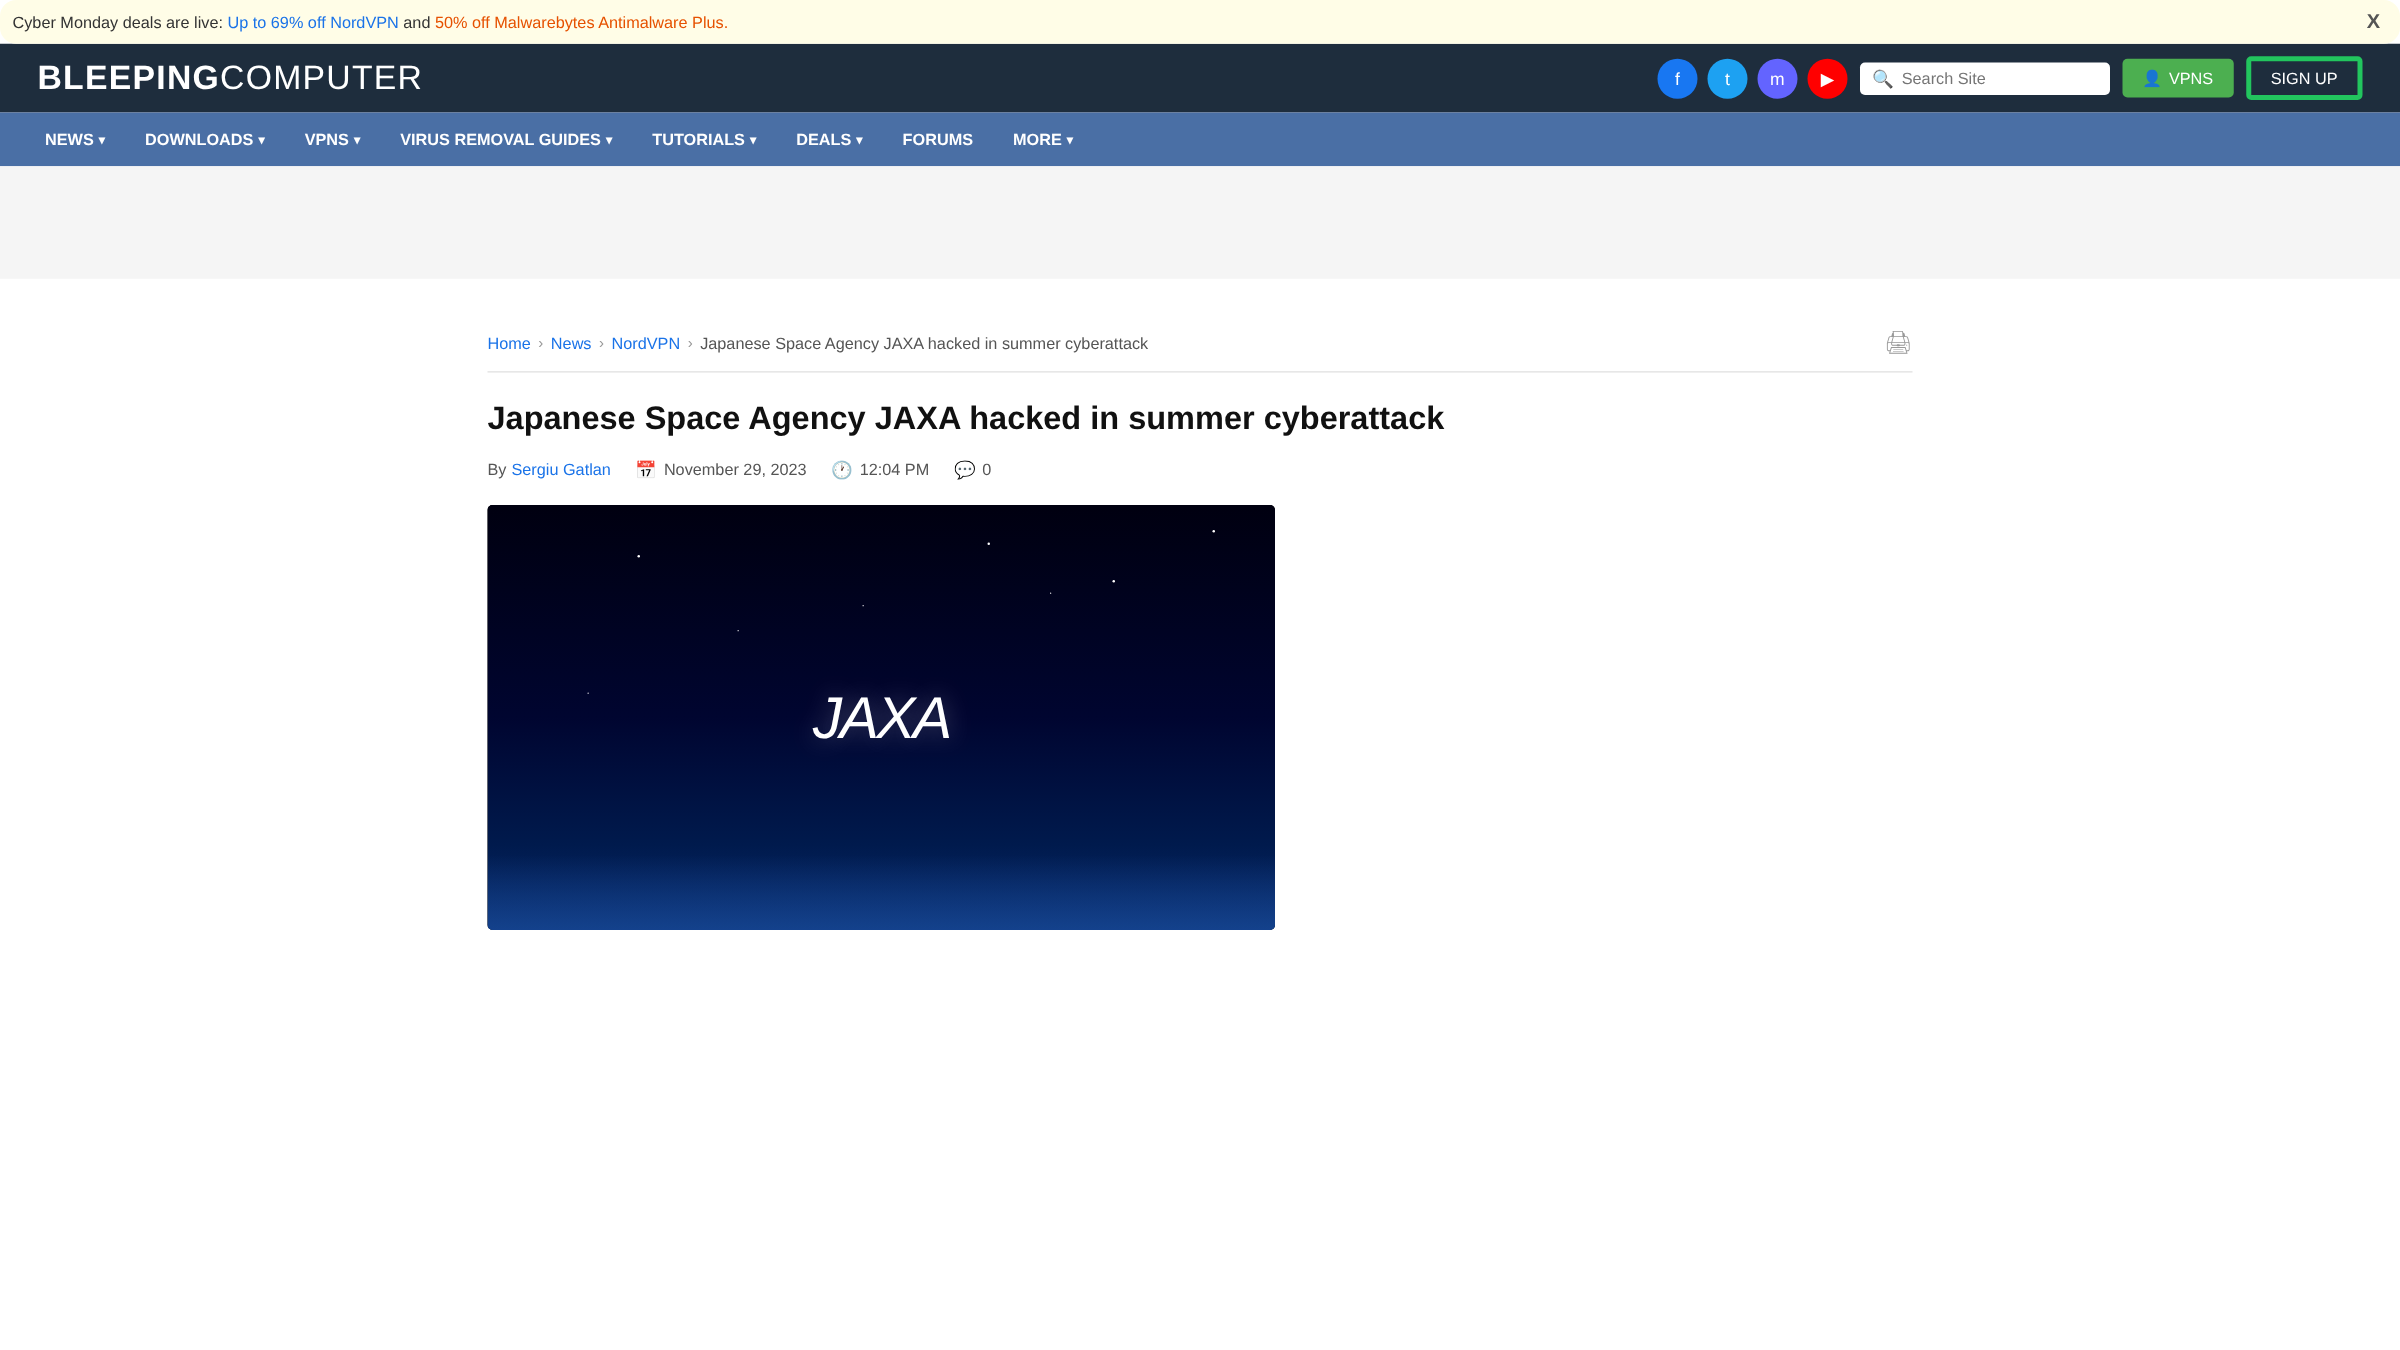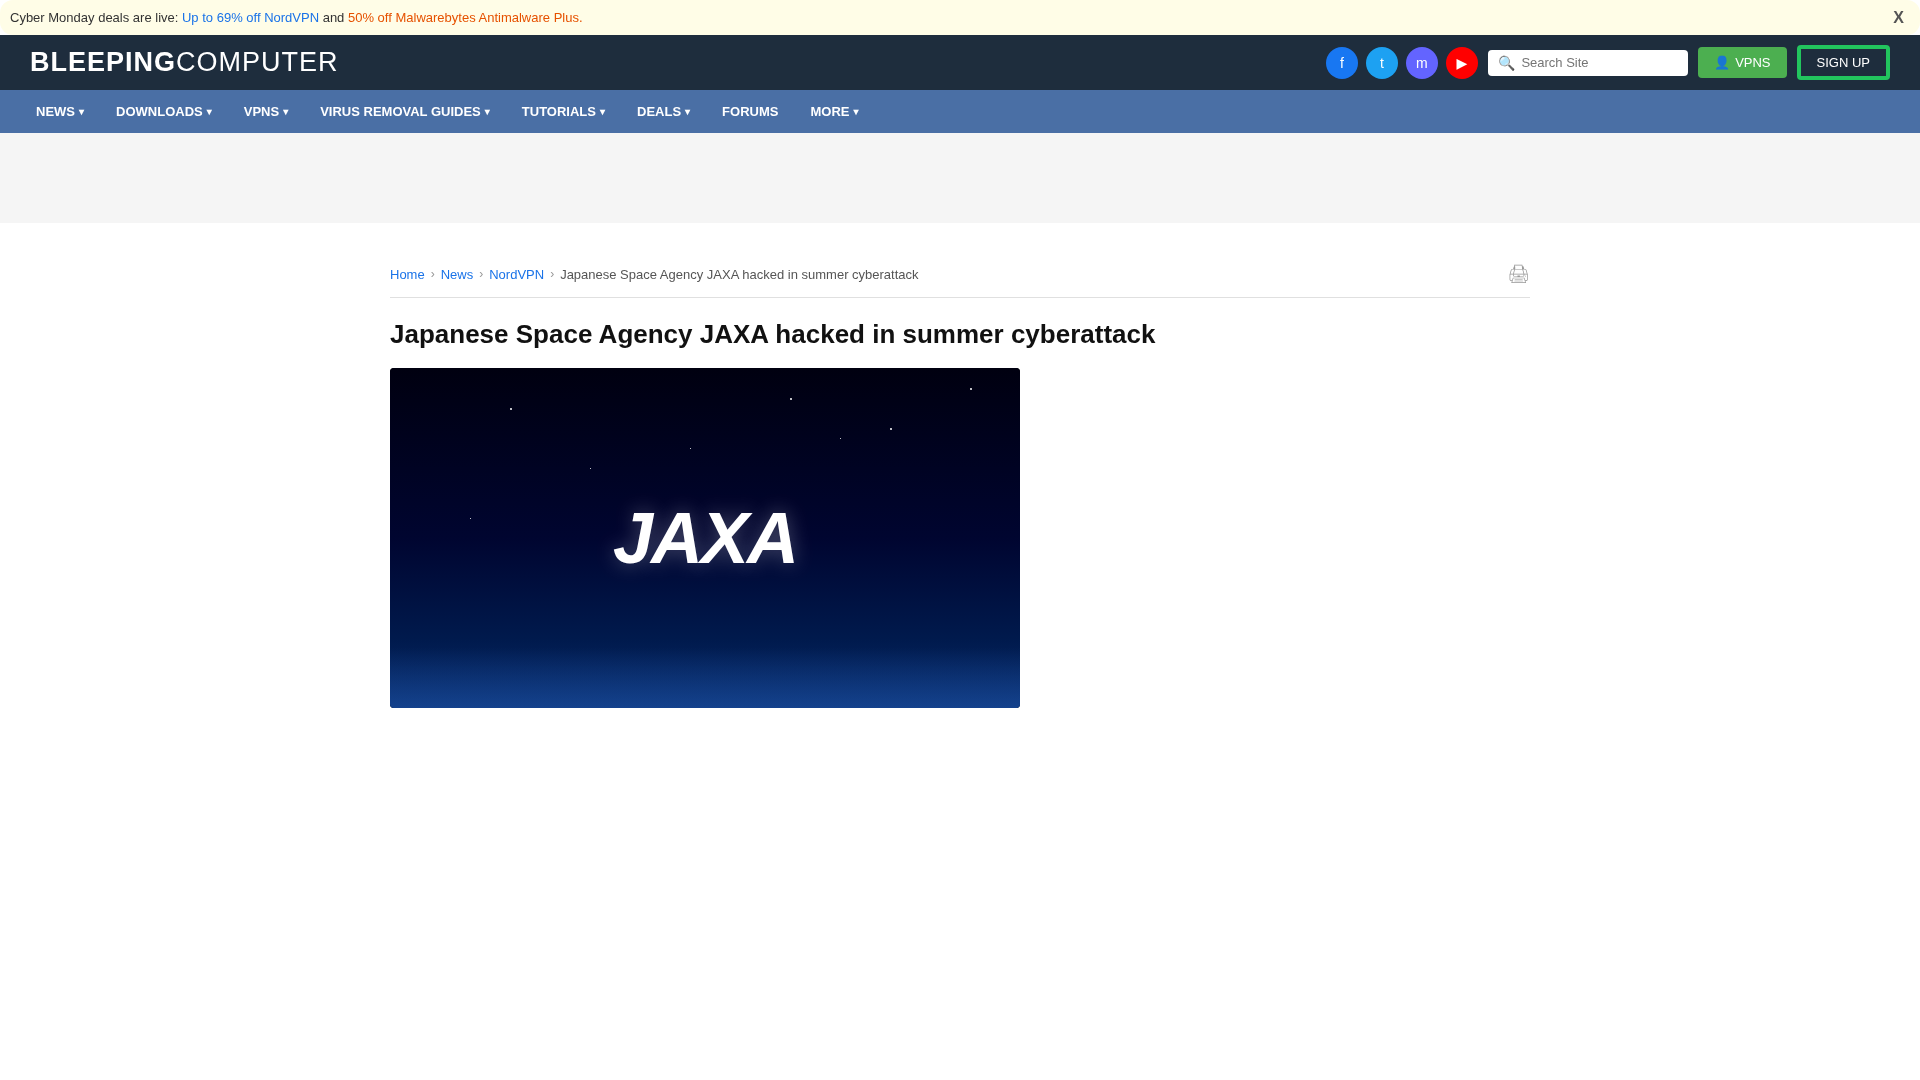--- a/index.html
+++ b/index.html
@@ -188,22 +188,22 @@
       width: 100%;
       height: 340px;
       background: linear-gradient(to bottom, #000010 0%, #000530 50%, #001a4d 80%, #0a2d6e 100%);
       display: flex;
       align-items: center;
       justify-content: center;
       position: relative;
     }
     #jaxa-logo-text {
       color: #fff;
-      font-size: 72px;
-      font-weight: 700;
+      font-size: 47px;
+      font-weight: 400;
       font-style: italic;
       letter-spacing: -2px;
       position: relative;
       z-index: 2;
       text-shadow: 0 0 20px rgba(255,255,255,0.3);
     }
     .star {
       position: absolute;
       background: #fff;
       border-radius: 50%;
@@ -310,20 +310,38 @@
       <span class="bc-sep">›</span>
       <a href="#" class="bc-link">NordVPN</a>
       <span class="bc-sep">›</span>
       <span class="bc-current">Japanese Space Agency JAXA hacked in summer cyberattack</span>
     </div>
     <span id="print-icon" title="Print">🖨</span>
   </div>
 
   <h1 id="article-title">Japanese Space Agency JAXA hacked in summer cyberattack</h1>
 
+  <div id="article-meta">
+    <div class="meta-author">
+      <span>By </span>
+      <a href="#">Sergiu Gatlan</a>
+    </div>
+    <div class="meta-date">
+      <span class="meta-icon">📅</span>
+      <span>November 29, 2023</span>
+    </div>
+    <div class="meta-time">
+      <span class="meta-icon">🕐</span>
+      <span>12:04 PM</span>
+    </div>
+    <div class="meta-comments">
+      <span class="meta-icon">💬</span>
+      <span>0</span>
+    </div>
+  </div>
 
   <div id="article-image-container">
     <div id="article-image">
 
       <div class="star" style="width:2px;height:2px;top:40px;left:120px;"></div>
       <div class="star" style="width:1px;height:1px;top:80px;left:300px;"></div>
       <div class="star" style="width:2px;height:2px;top:60px;left:500px;"></div>
       <div class="star" style="width:1px;height:1px;top:100px;left:200px;"></div>
       <div class="star" style="width:2px;height:2px;top:30px;left:400px;"></div>
       <div class="star" style="width:1px;height:1px;top:150px;left:80px;"></div>

